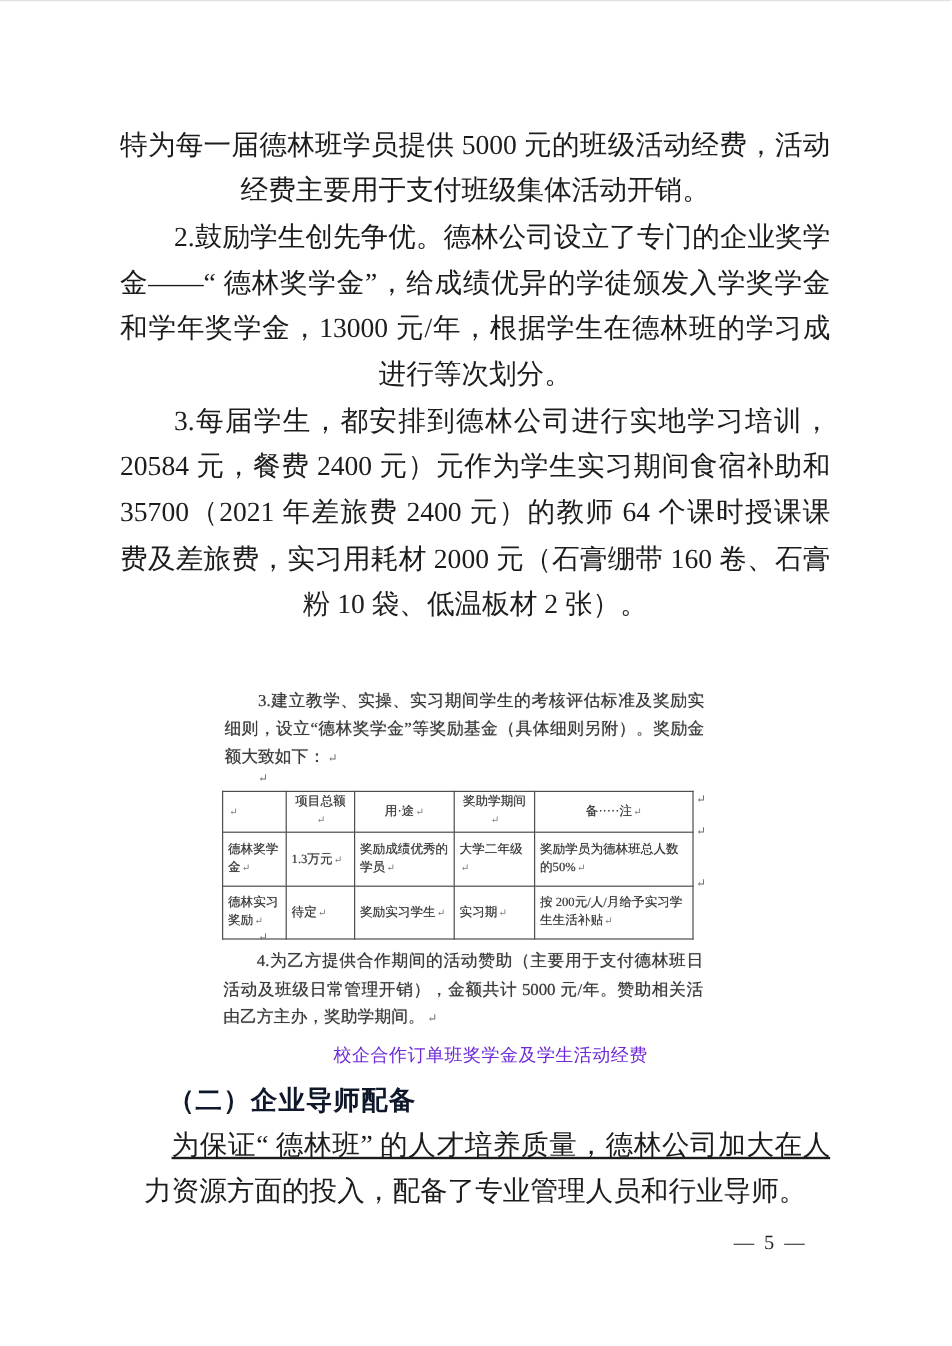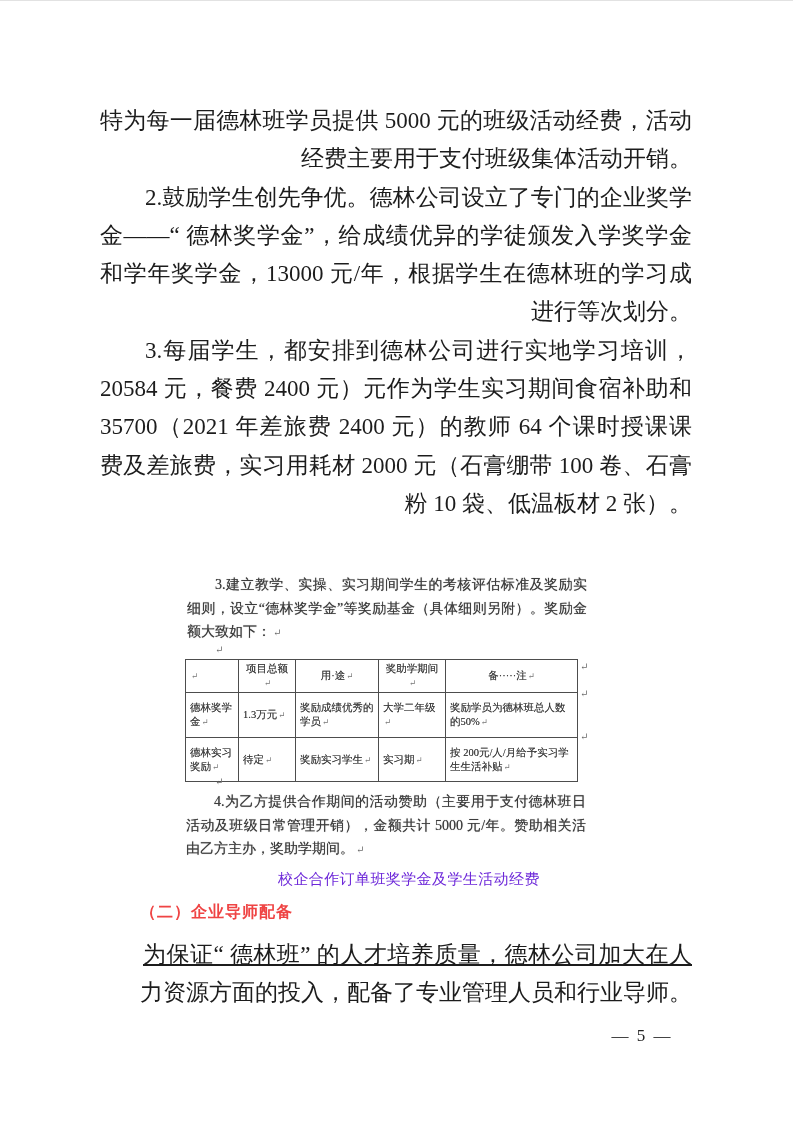--- a/index.html
+++ b/index.html
@@ -7,21 +7,21 @@
     position:relative;width:793px;height:1122px;background:#ffffff;overflow:hidden;
     font-family:"Liberation Serif","DejaVu Serif",serif;color:#1c1c1c;
   }
   .top-edge{position:absolute;top:0;left:0;width:793px;height:1px;background:#e2e2e2;}
 
   
   .bodytext{position:absolute;left:100px;top:102px;width:592px;}
   .bodytext .bline{height:38.3px;line-height:38.3px;font-size:23px;white-space:nowrap;}
   .bline.fill{white-space:normal;text-align:justify;text-align-last:justify;overflow:hidden;height:38.3px;}
   .bline.ind{text-indent:45px;}
-  .bline.left{text-align:right;}
+  .bline.left{text-align:center;}
 
   .closing{position:absolute;left:100px;top:936px;width:592px;}
   .closing .bline{height:38.3px;line-height:38.3px;font-size:23px;}
   .closing .fill{text-align:justify;text-align-last:justify;overflow:hidden;}
   .closing .ind{text-indent:43px;text-decoration:underline;}
 
   
   .scan{position:absolute;color:#3c3c3c;text-shadow:0 0 0.7px rgba(80,80,80,.85);}
   .scan-para{width:400px;}
   .scan-para .sline{height:23.7px;line-height:23.7px;font-size:14px;}
@@ -39,41 +39,41 @@
   }
   .scan-table td{border:1px solid #4d4d4d;font-size:10.5px;line-height:14px;padding:2px 4px;vertical-align:middle;text-align:left;word-break:break-all;}
   .scan-table tr.hdr td{height:22px;text-align:center;}
   .scan-table tr.hdr td.first{text-align:left;}
   .scan-table tr.r1 td{height:40px;}
   .scan-table tr.r2 td{height:39px;}
   .cmark{font-size:8.5px;color:#777;margin-left:1px;text-shadow:none;}
 
   .caption{position:absolute;left:278px;top:870px;font-size:15px;letter-spacing:0.4px;color:#6d28d9;}
 
-  .heading{position:absolute;left:140px;top:902px;font-size:16px;font-weight:bold;letter-spacing:1px;color:#ef4444;font-family:Liberation Mono, monospace;}
+  .heading{position:absolute;left:140px;top:902px;font-size:22px;font-weight:bold;letter-spacing:1px;color:#0f172a;font-family:Liberation Mono, monospace;}
 
   .page-number{position:absolute;left:600px;top:1026px;width:84px;text-align:center;font-size:17px;letter-spacing:2px;color:#222;}
 </style>
 </head>
 <body>
 
 <div class="page">
   <div class="top-edge"></div>
 
   <div class="bodytext">
     <div class="bline fill">特为每一届德林班学员提供 5000 元的班级活动经费，活动</div>
     <div class="bline left">经费主要用于支付班级集体活动开销。</div>
     <div class="bline fill ind">2.鼓励学生创先争优。德林公司设立了专门的企业奖学</div>
     <div class="bline fill">金——“ 德林奖学金”，给成绩优异的学徒颁发入学奖学金</div>
     <div class="bline fill">和学年奖学金，13000 元/年，根据学生在德林班的学习成绩</div>
     <div class="bline left">进行等次划分。</div>
     <div class="bline fill ind">3.每届学生，都安排到德林公司进行实地学习培训，</div>
     <div class="bline fill">20584 元，餐费 2400 元）元作为学生实习期间食宿补助和</div>
     <div class="bline fill">35700（2021 年差旅费 2400 元）的教师 64 个课时授课课时</div>
-    <div class="bline fill">费及差旅费，实习用耗材 2000 元（石膏绷带 100 卷、石膏</div>
+    <div class="bline fill">费及差旅费，实习用耗材 2000 元（石膏绷带 160 卷、石膏</div>
     <div class="bline left">粉 10 袋、低温板材 2 张）。</div>
   </div>
 
   <div class="scan scan-para p3" style="position:absolute;">
     <div class="sline fill ind">3.建立教学、实操、实习期间学生的考核评估标准及奖励实施</div>
     <div class="sline fill">细则，设立“德林奖学金”等奖励基金（具体细则另附）。奖励金</div>
     <div class="sline left"><span>额大致如下：</span><span class="mark">↵</span></div>
   </div>
 
   <span class="lone-mark" style="left:215px;top:645px;">↵</span>

